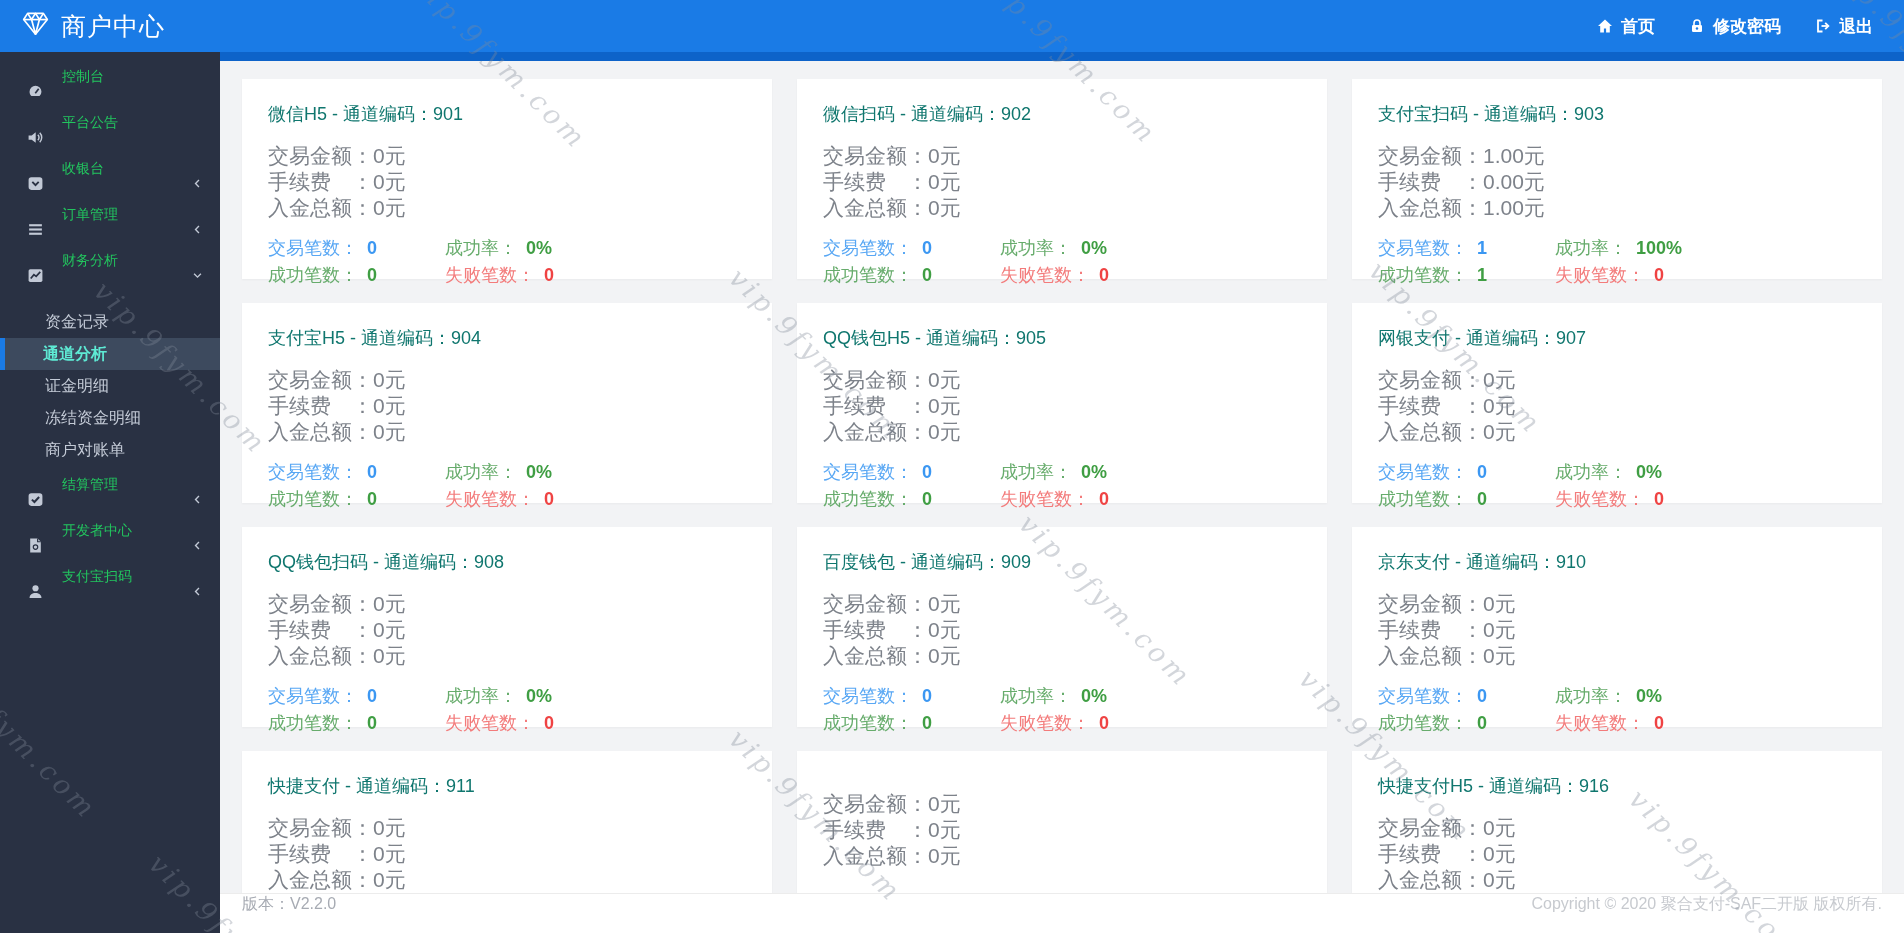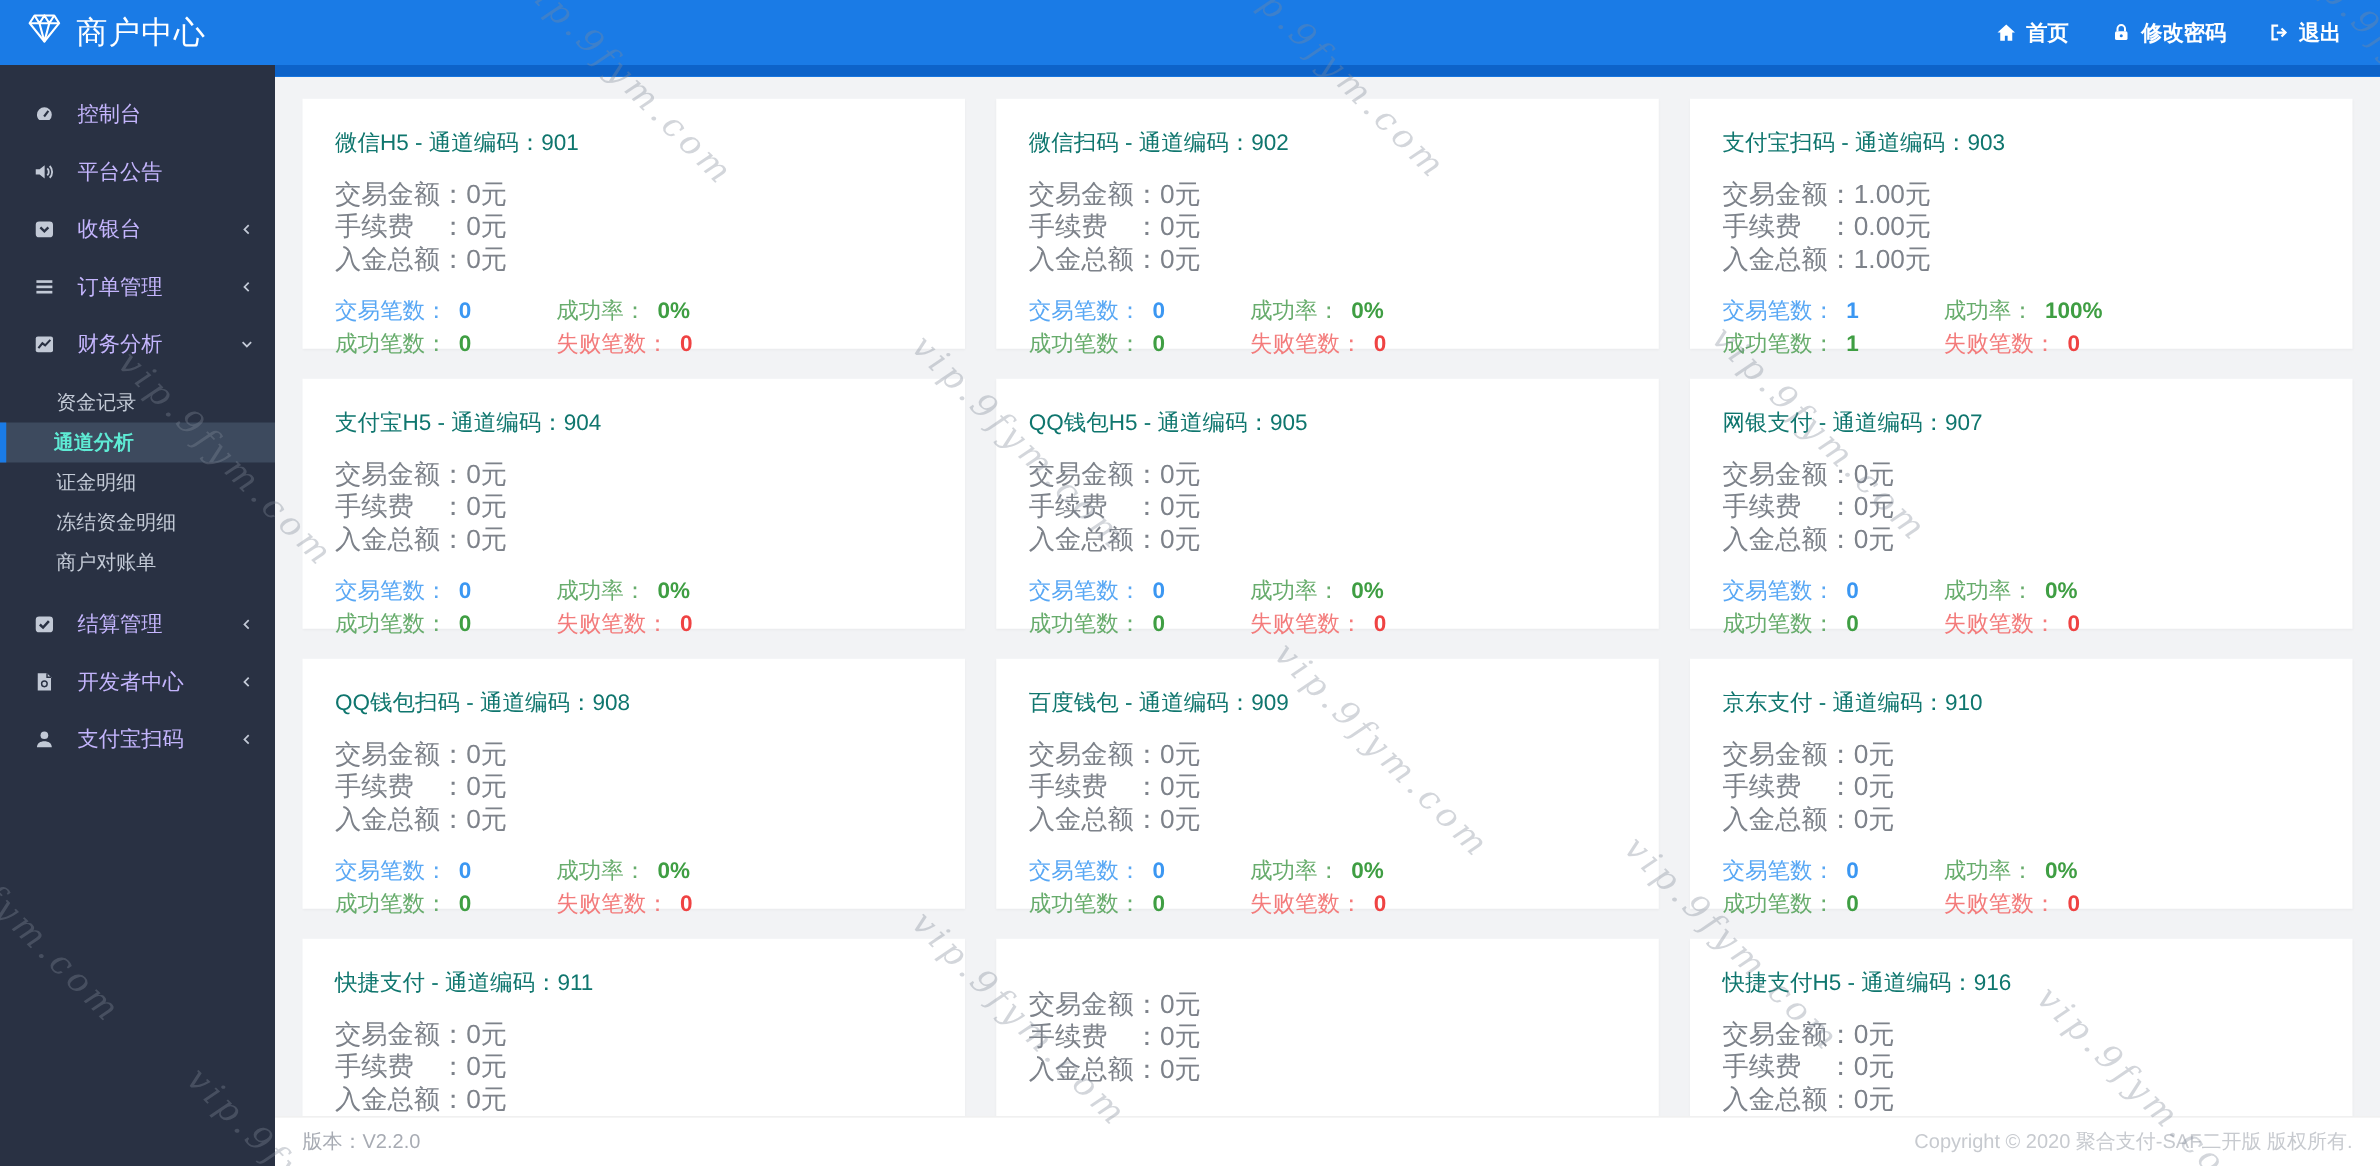--- a/index.html
+++ b/index.html
@@ -8,21 +8,21 @@
 
   
   .topbar{position:fixed;top:0;left:0;width:100%;height:61px;background:#0d63c9;z-index:30}
   .topbar-inner{height:52px;background:#1a7be6;display:flex;align-items:center;justify-content:space-between;padding-right:14px}
   .brand{display:flex;align-items:flex-start;gap:12px;padding-left:22px;color:#fff;font-size:25px;letter-spacing:1px}
   .nav{display:flex;align-items:flex-start}
   .nav-item{display:flex;align-items:center;gap:8px;color:#fff;font-size:17px;font-weight:700;padding:0 17px;height:52px;cursor:pointer}
 
   
   .sidebar{position:fixed;top:52px;left:0;bottom:0;width:220px;background:#293143;z-index:40;padding-top:16px}
-  .menu-item{height:46px;display:flex;align-items:center;padding:0 16px 0 27px;color:#c4b5fd;font-size:17px;cursor:pointer}
+  .menu-item{height:46px;display:flex;padding:0 16px 0 27px;color:#22c55e;font-size:14px;cursor:pointer}
   .menu-item .ic{color:#c2c9d6}
   .mi-icon{width:22px;margin-right:13px;display:flex;align-items:center}
   .mi-label{flex:1}
   .chev{color:#99a2b2;display:flex}
   .submenu{padding:8px 0 10px}
   .submenu-item{height:32px;display:flex;align-items:center;padding-left:40px;color:#c3cad6;font-size:16px;cursor:pointer;border-left:5px solid transparent}
   .submenu-item.active{background:#3d4a5e;color:#5eead4;font-weight:700;border-left-color:#1a7be6;padding-left:38px}
 
   
   .main{position:fixed;top:61px;left:220px;right:0;bottom:40px;overflow:hidden;background:#f2f3f5}
@@ -32,21 +32,21 @@
   .card-lines{margin-top:17px;font-size:21px;color:#7d828a;line-height:26px}
   .lb{display:inline-block;min-width:96px}
   .stats{margin-top:14px;display:grid;grid-template-columns:177px auto;font-size:18px;line-height:27px}
   .stat .v{font-weight:700;margin-left:9px}
   .stat.blue{color:#58a7f4}.stat.blue .v{color:#3b97f2}
   .stat.green{color:#67ac6c}.stat.green .v{color:#3f9e43}
   .stat.red{color:#f37b7b}.stat.red .v{color:#ef4343}
 
   
   .footer{position:fixed;left:220px;right:0;bottom:0;height:40px;background:#fff;border-top:1px solid #ececec;
-    display:flex;align-items:center;justify-content:space-between;padding:0 22px;font-size:16px;z-index:20}
+    display:flex;align-items:flex-start;justify-content:space-between;padding:0 22px;font-size:16px;z-index:20}
   .footer .ver{color:#a7abb3}
   .footer .copy{color:#c7cacf}
 
   
   .wm-layer{position:fixed;inset:0;pointer-events:none;z-index:100;overflow:hidden}
   .wm{position:absolute;font-family:"DejaVu Serif","Liberation Serif",serif;font-style:italic;
     font-size:27px;letter-spacing:4px;color:rgba(128,138,152,.35);white-space:nowrap;
     transform:rotate(45deg);transform-origin:0 0}
 
   .ic{display:inline-flex;align-items:center}

